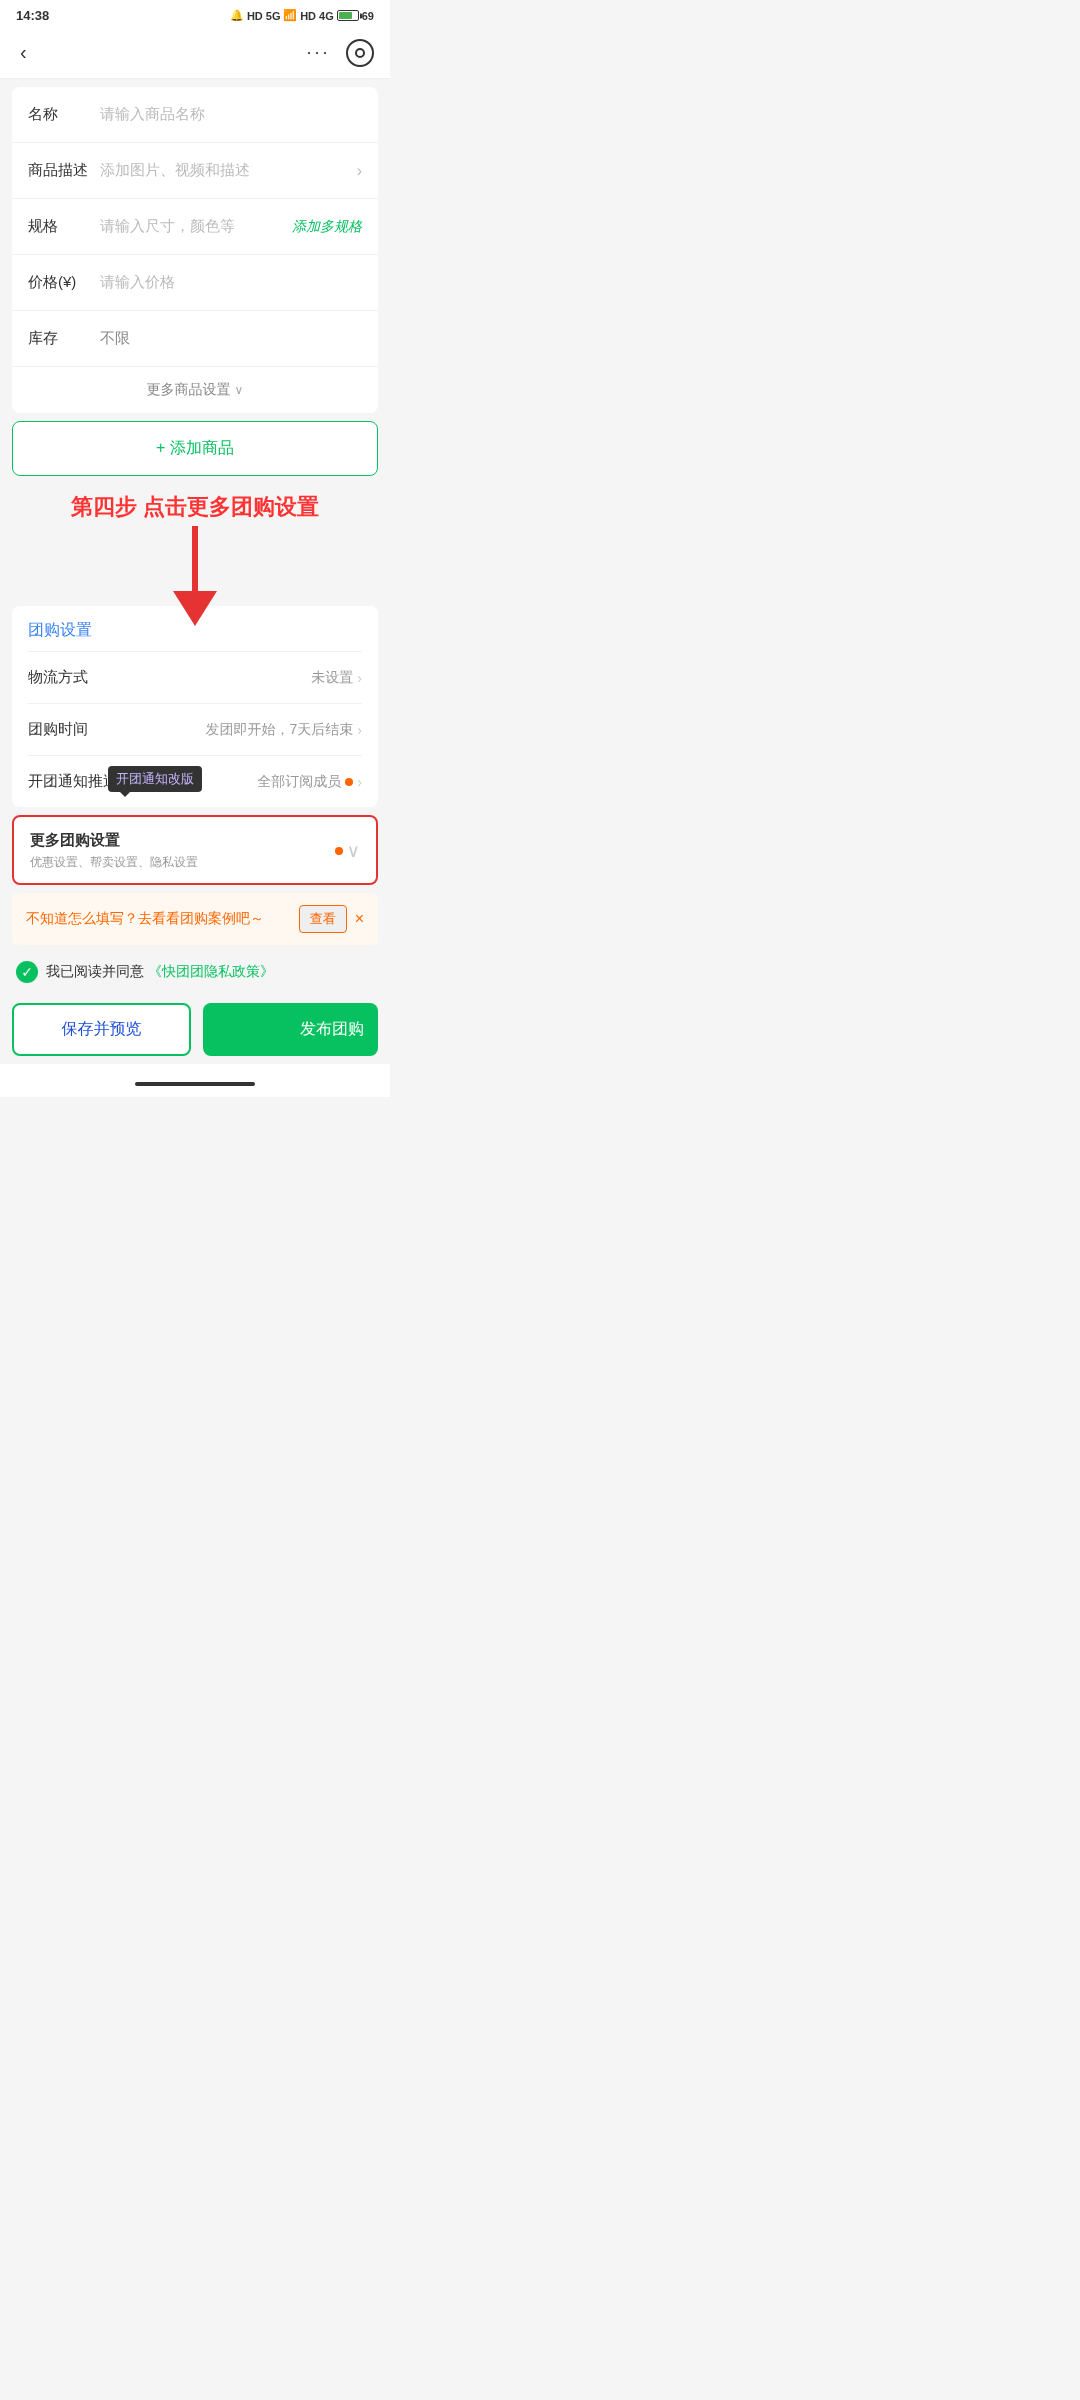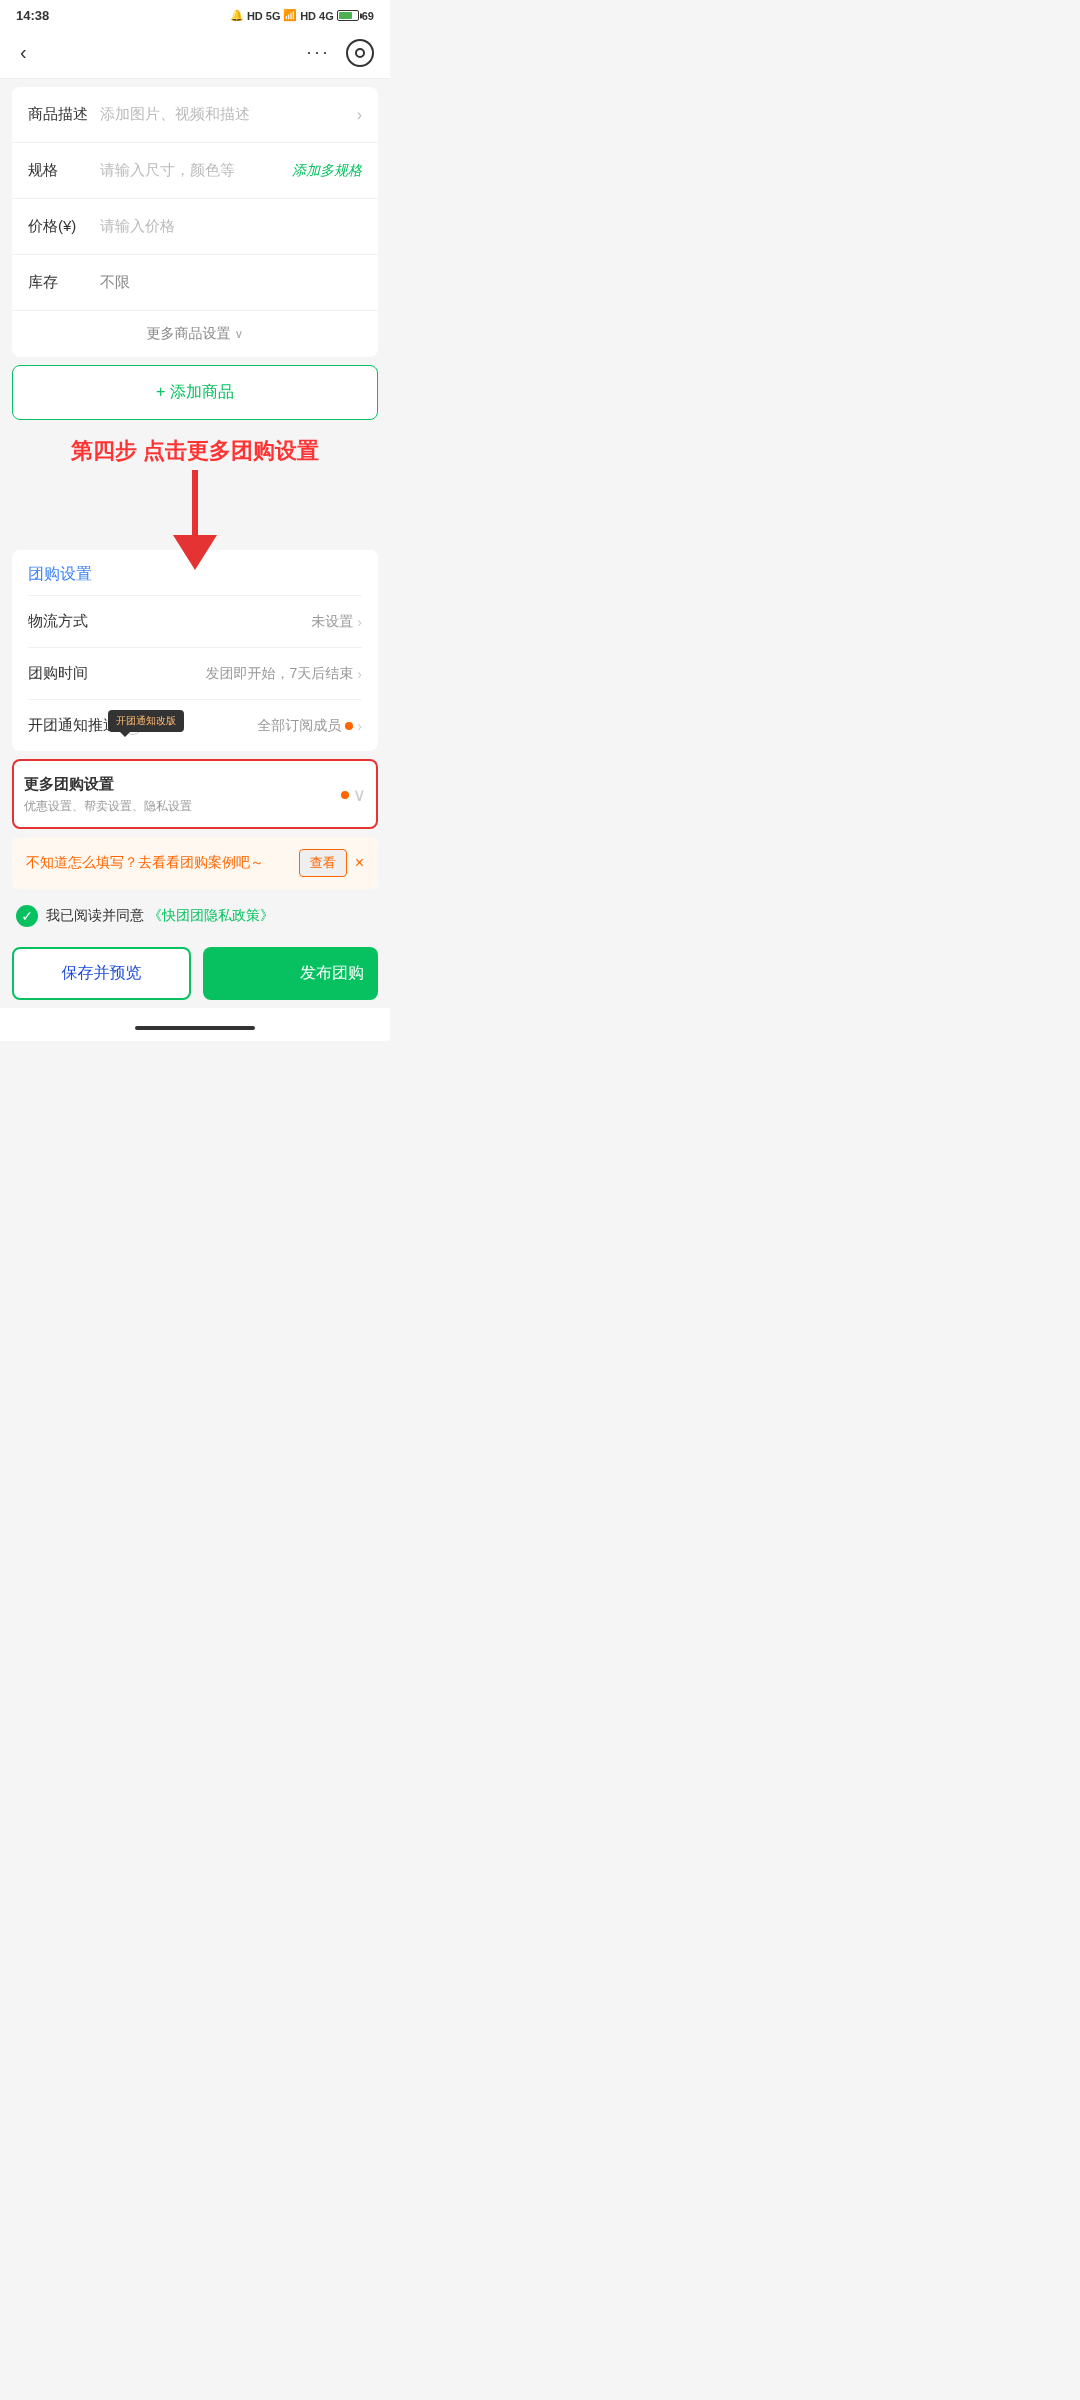--- a/index.html
+++ b/index.html
@@ -218,22 +218,22 @@
     }
 
     .chevron-icon {
       color: #ccc;
       font-size: 14px;
     }
 
     
     .tooltip-badge {
       background: #333;
-      color: #fdba74;
-      font-size: 10px;
+      color: #c4b5fd;
+      font-size: 13px;
       padding: 4px 8px;
       border-radius: 4px;
       position: absolute;
       left: 80px;
       top: 10px;
       white-space: nowrap;
       z-index: 10;
     }
     .tooltip-badge::after {
       content: '';
@@ -244,21 +244,21 @@
       border-right: 5px solid transparent;
       border-top: 5px solid #333;
     }
 
     
     .more-settings-row {
       border: 2.5px solid #e53333;
       border-radius: 8px;
       margin: 0 12px 8px;
       background: #fff;
-      padding: 14px 10px 12px;
+      padding: 14px 16px 12px;
       cursor: pointer;
       position: relative;
     }
     .more-settings-main {
       display: flex;
       align-items: center;
       justify-content: space-between;
     }
     .more-settings-title {
       font-size: 15px;
@@ -406,20 +406,24 @@
   <div class="nav-actions">
     <div class="nav-dots">···</div>
     <div class="nav-scan">
       <div class="scan-inner"></div>
     </div>
   </div>
 </div>
 
 <div class="form-card">
   <div class="form-row">
+    <span class="form-label">名称</span>
+    <span class="form-value">请输入商品名称</span>
+  </div>
+  <div class="form-row">
     <span class="form-label">商品描述</span>
     <span class="form-value">添加图片、视频和描述</span>
     <span class="form-arrow">›</span>
   </div>
   <div class="form-row">
     <span class="form-label">规格</span>
     <span class="form-value">请输入尺寸，颜色等</span>
     <span class="form-action-link">添加多规格</span>
   </div>
   <div class="form-row">

